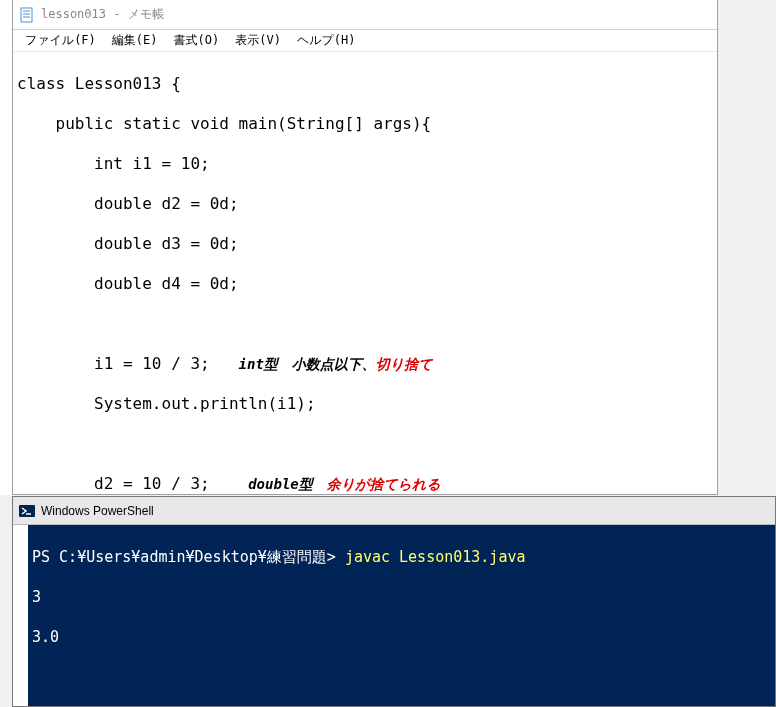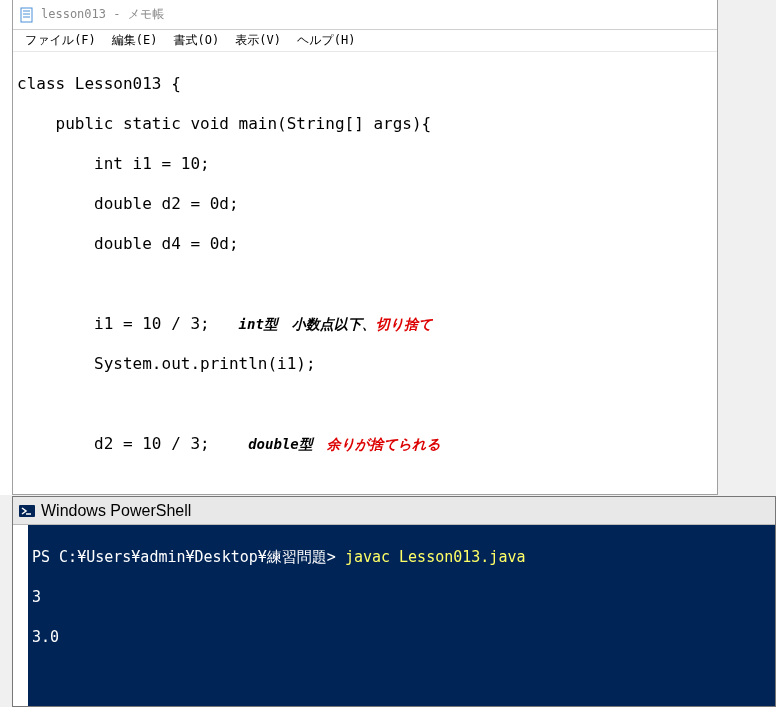--- a/index.html
+++ b/index.html
@@ -89,21 +89,21 @@
     flex-direction: column;
   }
   .ps-titlebar {
     height: 28px;
     background: #e8e8e8;
     border-bottom: 1px solid #bbb;
     display: flex;
     align-items: center;
     padding-left: 6px;
     gap: 6px;
-    font-size: 16px;
+    font-size: 12px;
     font-family: "Segoe UI", sans-serif;
   }
   .ps-icon {
     width: 16px;
     height: 16px;
   }
   .ps-body {
     flex: 1;
     background: #012456;
     color: #fff;
@@ -140,20 +140,21 @@
     <span class="menu-item">編集(E)</span>
     <span class="menu-item">書式(O)</span>
     <span class="menu-item">表示(V)</span>
     <span class="menu-item">ヘルプ(H)</span>
   </div>
   <div class="editor">
 <div class="code-line">class Lesson013 {</div>
 <div class="code-line">    public static void main(String[] args){</div>
 <div class="code-line">        int i1 = 10;</div>
 <div class="code-line">        double d2 = 0d;</div>
+<div class="code-line">        double d3 = 0d;</div>
 <div class="code-line">        double d4 = 0d;</div>
 <div class="code-line"></div>
 <div class="code-line"><span>        i1 = 10 / 3;   </span><span class="annot-inline"><span class="blk">int</span><span class="blk">型　</span><span class="blk">小数点以下、</span><span class="red">切り捨て</span></span></div>
 <div class="code-line">        System.out.println(i1);</div>
 <div class="code-line"></div>
 <div class="code-line"><span>        d2 = 10 / 3;    </span><span class="annot-inline"><span class="blk">double</span><span class="blk">型　</span><span class="red">余りが捨てられる</span></span></div>
 
 
 
 

